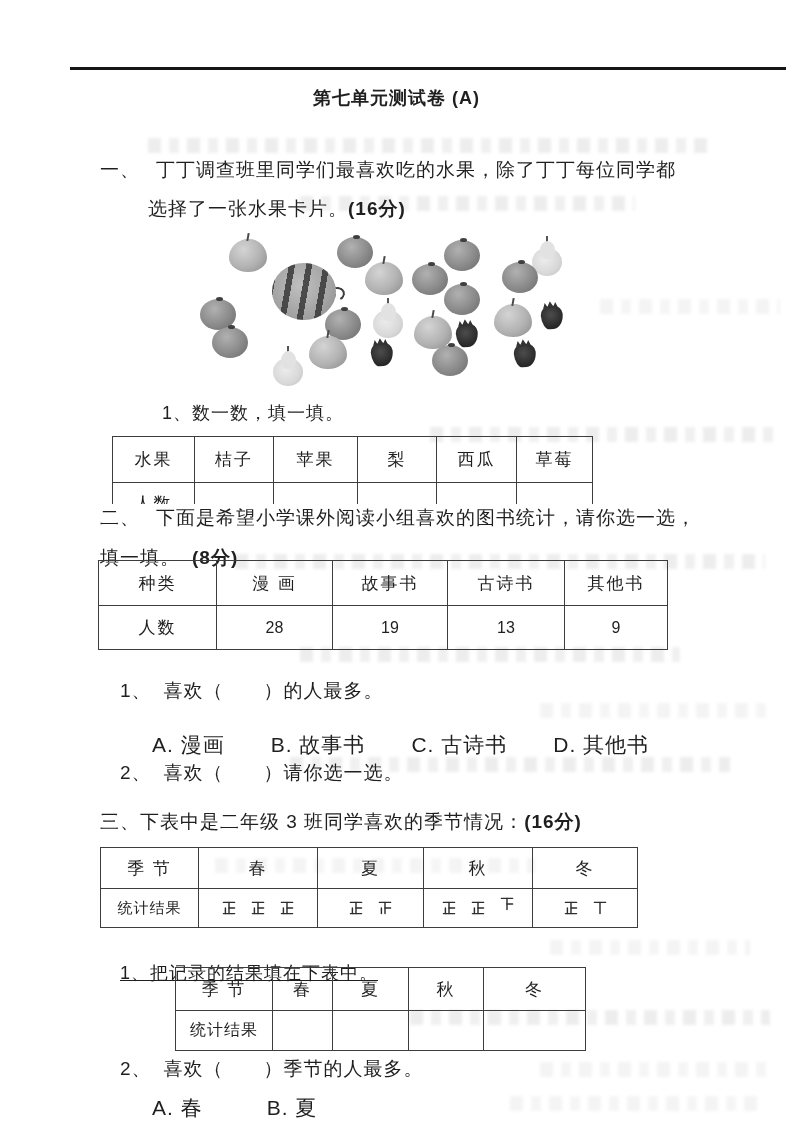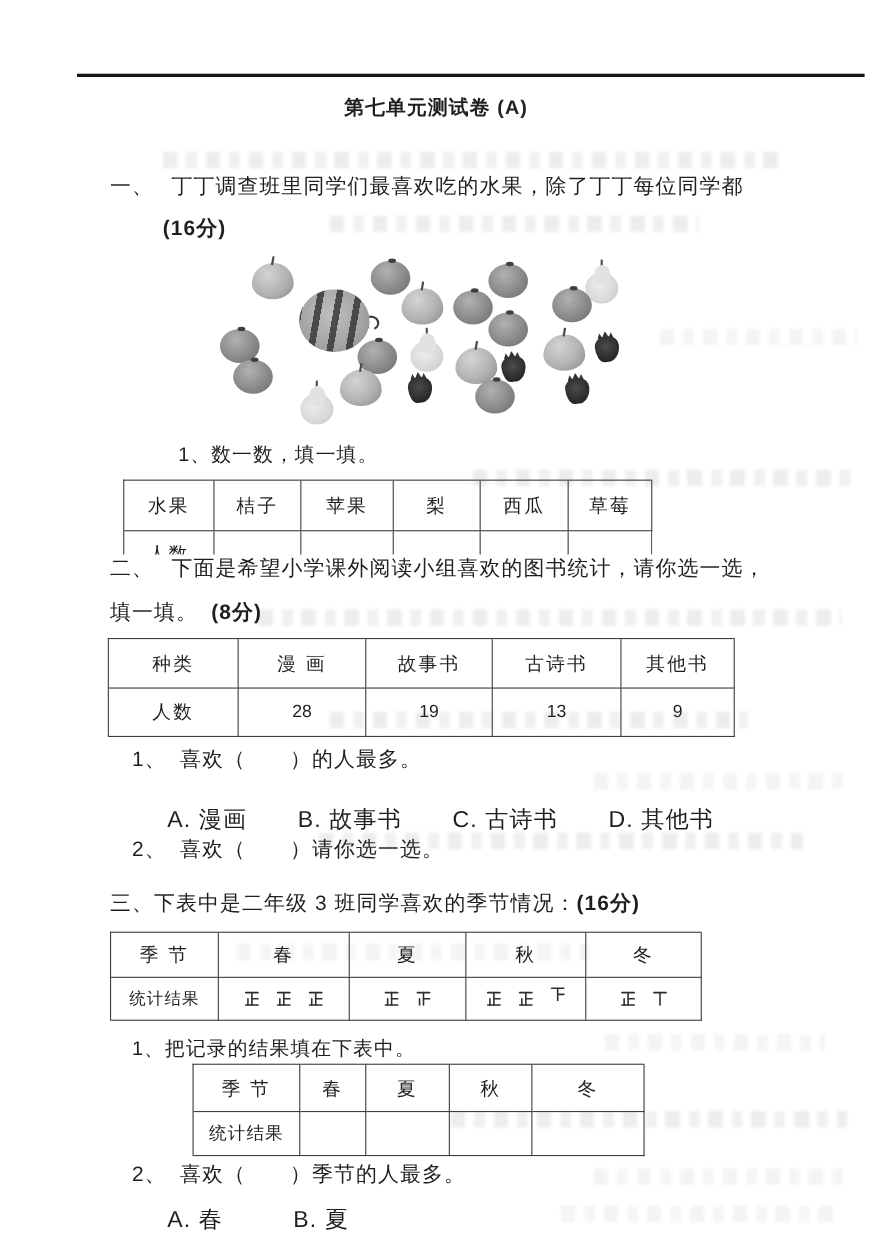--- a/index.html
+++ b/index.html
@@ -104,21 +104,21 @@
   .tbl1 .tr.head .td{height:46px;}
   .tbl1 .td:nth-child(1){width:82px;}
   .tbl1 .td:nth-child(2){width:79px;}
   .tbl1 .td:nth-child(3){width:84px;}
   .tbl1 .td:nth-child(4){width:79px;}
   .tbl1 .td:nth-child(5){width:80px;}
   .tbl1 .td:nth-child(6){width:76px;}
   .tbl1 .tr.clip{height:21px;overflow:hidden;}
   .tbl1 .tr.clip .td{height:42px;}
 
-  .tbl2{left:98px;top:580px;}
+  .tbl2{left:98px;top:560px;}
   .tbl2 .td{height:45px;}
   .tbl2 .tr:nth-child(2) .td{height:44px;}
   .tbl2 .td:nth-child(1){width:118px;}
   .tbl2 .td:nth-child(2){width:116px;}
   .tbl2 .td:nth-child(3){width:115px;}
   .tbl2 .td:nth-child(4){width:117px;}
   .tbl2 .td:nth-child(5){width:103px;}
 
   .tbl3{left:100px;top:847px;}
   .tbl3 .tr.head .td{height:41px;}
@@ -168,20 +168,21 @@
   <div class="bleed light" style="left:550px;top:940px;width:200px;"></div>
   <div class="bleed" style="left:410px;top:1010px;width:360px;"></div>
   <div class="bleed light" style="left:540px;top:1062px;width:230px;"></div>
   <div class="bleed light" style="left:510px;top:1096px;width:255px;"></div>
 
   <div class="trow f19 gap16" style="left:100px;top:157px;">
     <span class="qnum">一、</span>
     <span>丁丁调查班里同学们最喜欢吃的水果，除了丁丁每位同学都</span>
   </div>
   <div class="trow f19" style="left:148px;top:196px;">
+    <span>选择了一张水果卡片。</span>
     <span class="score">(16分)</span>
   </div>
 
   <div class="figure" id="fruits-figure">
       <div class="fruit fruit-apple" style="left: 49px; top: 3px;"></div>
       <div class="fruit fruit-tangerine" style="left: 157px; top: 1px;"></div>
       <div class="fruit fruit-watermelon" style="left: 92px; top: 27px;"></div>
       <div class="fruit fruit-apple" style="left: 185px; top: 26px;"></div>
       <div class="fruit fruit-tangerine" style="left: 232px; top: 28px;"></div>
       <div class="fruit fruit-tangerine" style="left: 264px; top: 4px;"></div>
@@ -368,21 +369,21 @@
           <span class="tally-mark">
             <svg width="16" height="16" viewBox="0 0 20 20" fill="none" stroke="#2e2e2e" stroke-width="1.8" stroke-linecap="round">
               <path d="M3 3H17"></path>
               <path d="M10 3V17"></path>
             </svg>
           </span>
         </div>
     </div>
   </div>
 
-  <div class="trow f18" style="left:120px;top:941px;">1、把记录的结果填在下表中。</div>
+  <div class="trow f18" style="left:120px;top:961px;text-decoration:underline;">1、把记录的结果填在下表中。</div>
 
   <div class="tbl tbl4">
     <div class="tr head">
       <div class="td">季 节</div>
       <div class="td">春</div>
       <div class="td">夏</div>
       <div class="td">秋</div>
       <div class="td">冬</div>
     </div>
     <div class="tr body">

